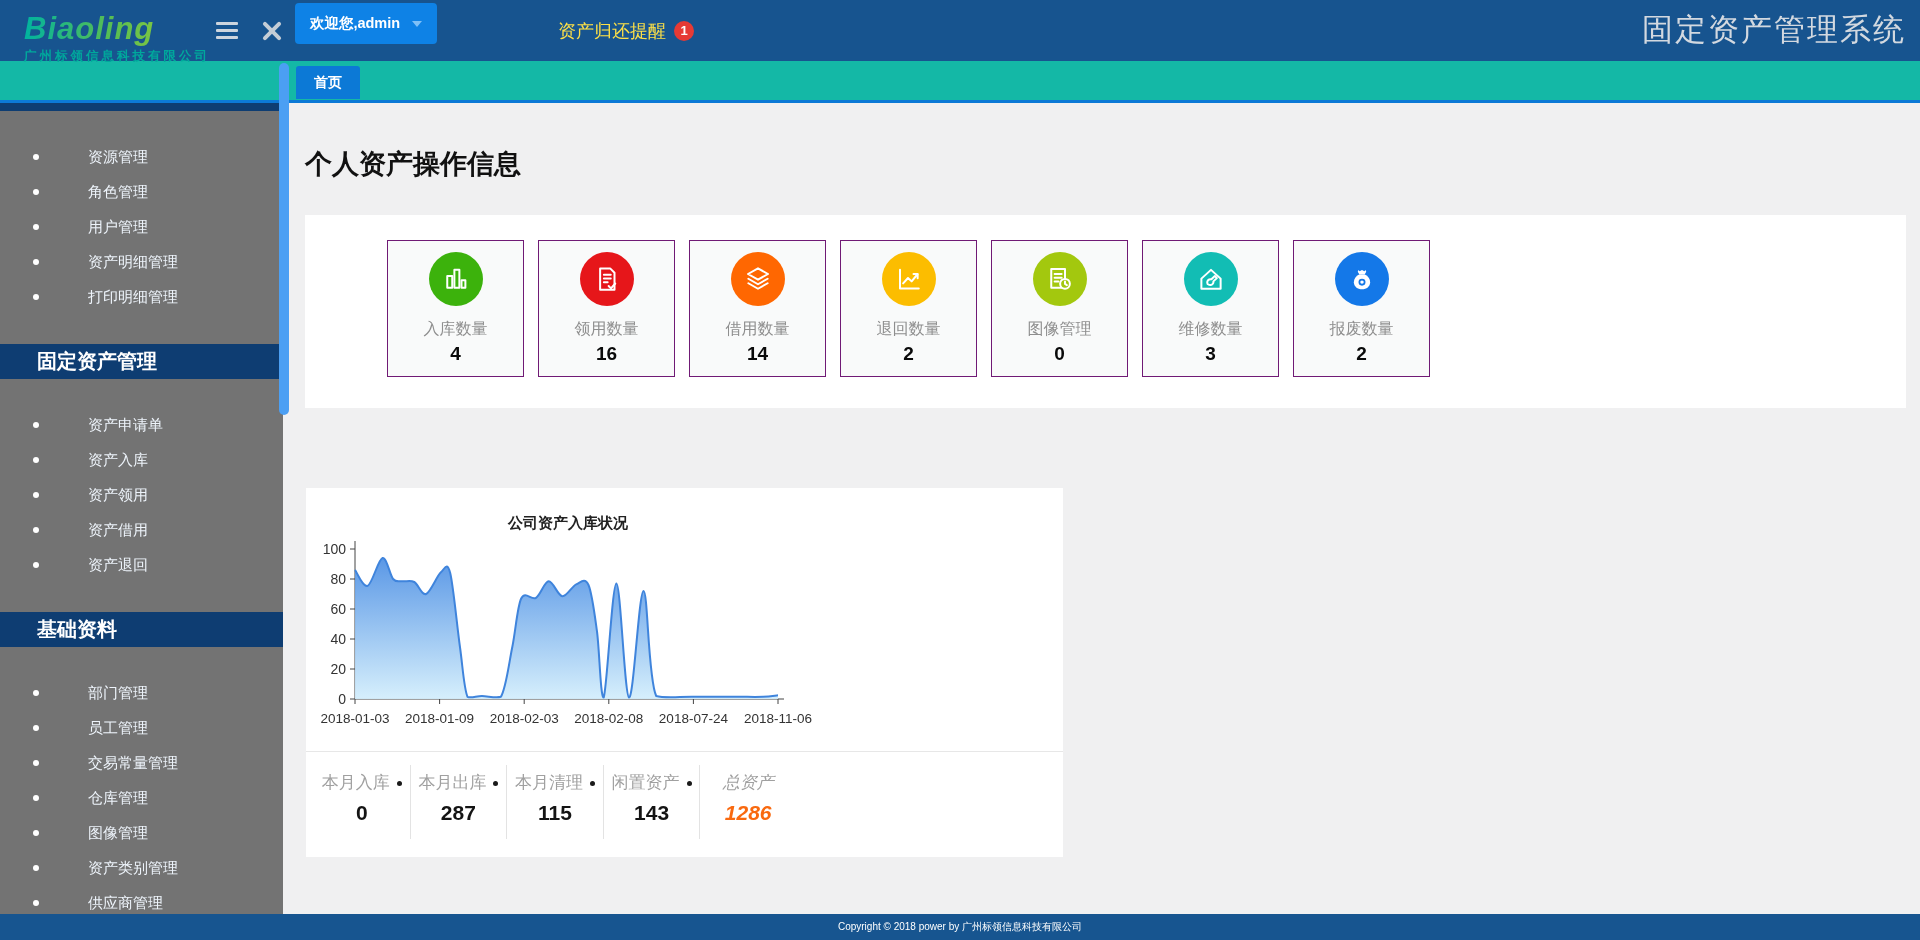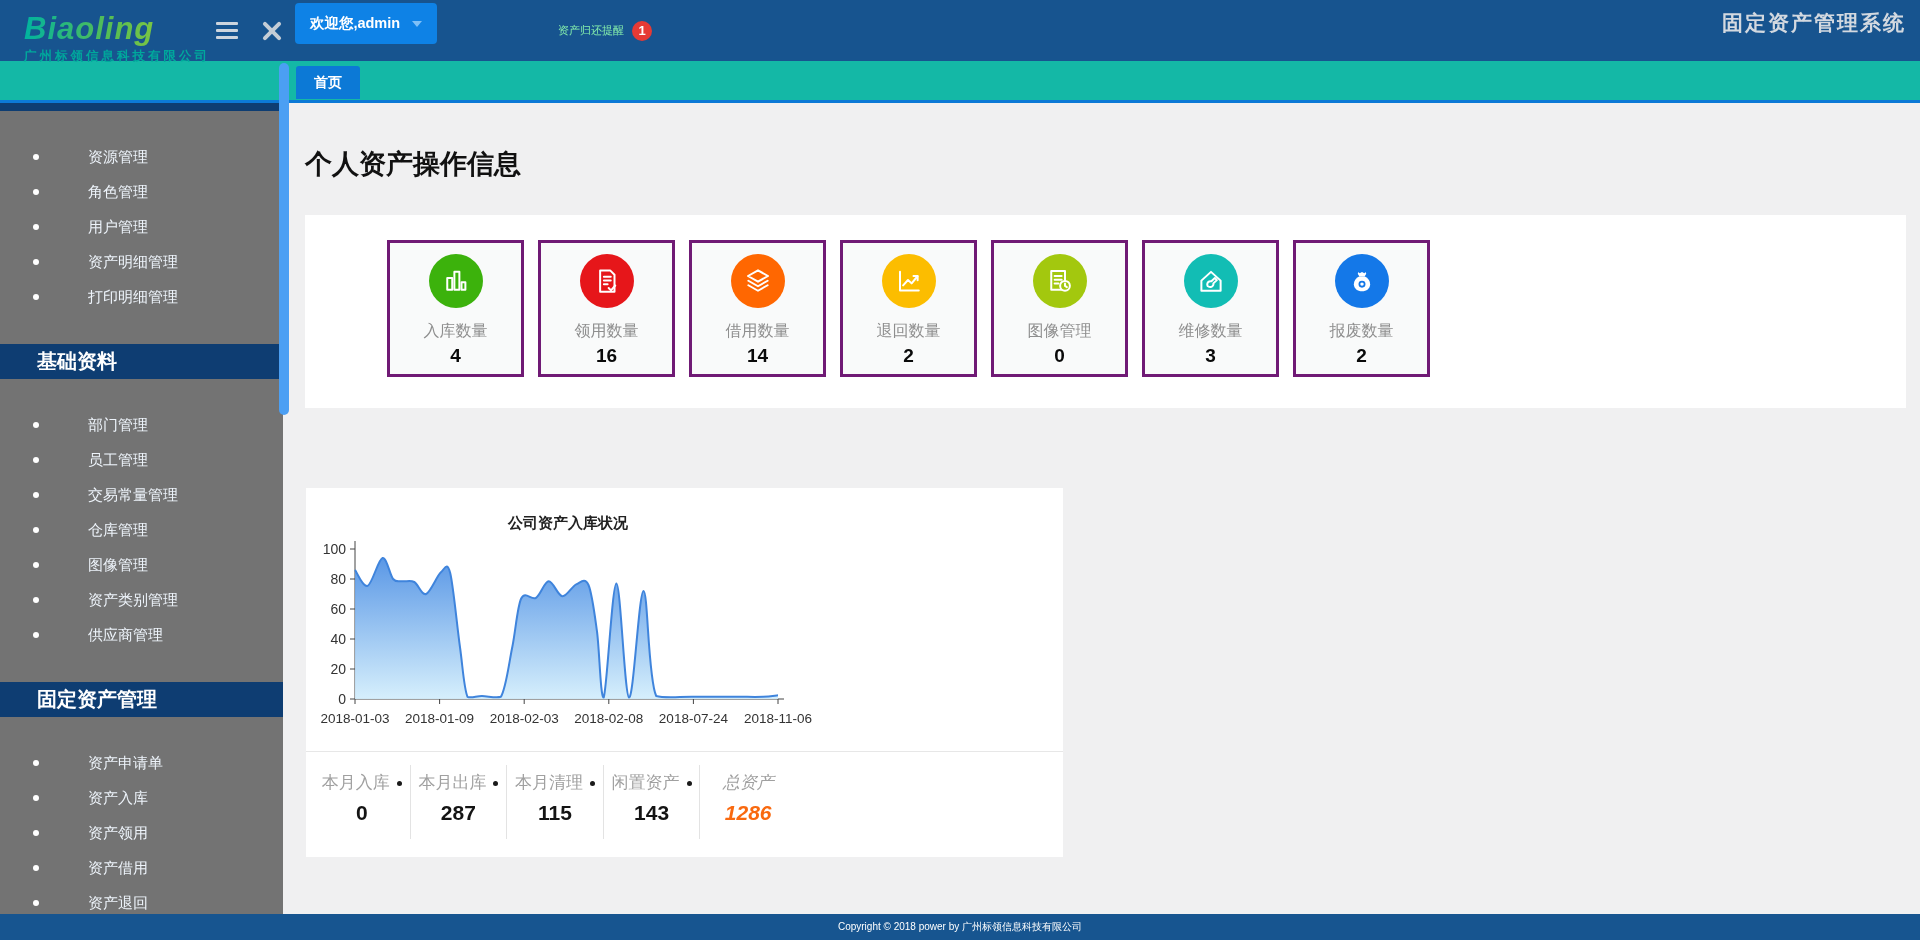--- a/index.html
+++ b/index.html
@@ -28,47 +28,47 @@
   .close-x::before { transform:rotate(45deg); }
   .close-x::after  { transform:rotate(-45deg); }
   .admin-btn {
     position:absolute; left:295px; top:3px; width:142px; height:41px;
     background:#0e82e6; border-radius:4px; cursor:pointer;
     display:flex; align-items:center; justify-content:center; gap:12px;
     color:#fff; font-size:14.5px; font-weight:bold;
   }
   .caret { width:0; height:0; border-left:5px solid transparent; border-right:5px solid transparent; border-top:6px solid #7fc0f7; }
   .reminder { position:absolute; left:558px; top:0; height:61px; display:flex; align-items:center; cursor:pointer; }
-  .reminder-label { color:#86efac; font-size:11px; }
+  .reminder-label { color:#fde047; font-size:18px; }
   .badge {
     margin-left:8px; min-width:20px; height:20px; border-radius:10px; background:#e63a35;
     color:#fff; font-size:13px; font-weight:bold; display:flex; align-items:center; justify-content:center; padding:0 5px;
   }
-  .systitle { position:absolute; right:14px; top:9px; font-size:21px; color:#d3d9e0; letter-spacing:2px;font-weight:bold; }
+  .systitle { position:absolute; right:14px; top:9px; font-size:31px; color:#d3d9e0; letter-spacing:2px; }
   
   .tabbar { position:absolute; left:0; top:61px; width:1920px; height:42px; background:#14b8a6; border-bottom:3px solid #0c79d6; z-index:15; }
   .tab {
     position:absolute; left:296px; top:5px; height:33px; padding:0 18px; border-radius:3px 3px 0 0;
     background:#0c79d6; color:#fff; font-size:14px; font-weight:bold;
     display:flex; align-items:center; cursor:pointer;
   }
   
   .sidebar { position:absolute; left:0; top:62px; width:283px; bottom:26px; background:#737373; overflow:hidden; z-index:10; }
   .sb-section { margin-top:14px; }
   .sb-header { height:35px; line-height:35px; background:#0e3d72; color:#fff; font-size:20px; font-weight:bold; padding-left:37px; cursor:pointer; }
   .sb-items { list-style:none; margin:28px 0 30px 0; }
   .sb-items li { position:relative; height:35px; line-height:35px; padding-left:88px; color:#eef4fb; font-size:15px; cursor:pointer; }
   .sb-items li::before { content:""; position:absolute; left:33px; top:15px; width:6px; height:6px; border-radius:50%; background:#fff; }
   .sb-thumb { position:absolute; left:279px; top:63px; width:10px; height:352px; background:#4b9ff3; border-radius:6px; z-index:30; cursor:pointer; }
   
   .page-heading { position:absolute; left:305px; top:146px; font-size:27px; font-weight:bold; color:#111; z-index:5; }
   .cards-panel { position:absolute; left:305px; top:215px; width:1601px; height:193px; background:#fff; z-index:5; }
   .cards-row { position:absolute; left:82px; top:25px; display:flex; gap:14px; }
   .stat-card {
-    width:137px; height:137px; background:#f9fafa; border:3px solid #701a75;
+    width:137px; height:137px; background:#f9fafa; border:1px solid #701a75;
     display:flex; flex-direction:column; align-items:center;
   }
   .stat-circle { width:54px; height:54px; border-radius:50%; margin-top:11px; display:flex; align-items:center; justify-content:center; }
   .stat-circle svg { width:30px; height:30px; }
   .icon path, .icon rect, .icon circle, .icon polyline {
     fill:none; stroke:#fff; stroke-width:1.6; stroke-linecap:round; stroke-linejoin:round;
   }
   .icon .fw { fill:#fff; stroke:none; }
   .icon .fc { fill:currentColor; stroke:#fff; }
   .icon .sc { stroke:currentColor; fill:#fff; stroke-width:1.4; }
@@ -125,39 +125,39 @@
       <div class="sb-header">系统管理</div>
       <ul class="sb-items">
         <li>资源管理</li>
         <li>角色管理</li>
         <li>用户管理</li>
         <li>资产明细管理</li>
         <li>打印明细管理</li>
       </ul>
     </div>
     <div class="sb-section">
+      <div class="sb-header">固定资产管理</div>
+      <ul class="sb-items">
+        <li>资产申请单</li>
+        <li>资产入库</li>
+        <li>资产领用</li>
+        <li>资产借用</li>
+        <li>资产退回</li>
+      </ul>
+    </div>
+    <div class="sb-section">
       <div class="sb-header">基础资料</div>
       <ul class="sb-items">
         <li>部门管理</li>
         <li>员工管理</li>
         <li>交易常量管理</li>
         <li>仓库管理</li>
         <li>图像管理</li>
         <li>资产类别管理</li>
         <li>供应商管理</li>
-      </ul>
-    </div>
-    <div class="sb-section">
-      <div class="sb-header">固定资产管理</div>
-      <ul class="sb-items">
-        <li>资产申请单</li>
-        <li>资产入库</li>
-        <li>资产领用</li>
-        <li>资产借用</li>
-        <li>资产退回</li>
       </ul>
     </div>
   </aside>
 <div class="sb-thumb"></div>
 
 <h1 class="page-heading">个人资产操作信息</h1>
 
 <section class="cards-panel">
   <div class="cards-row" id="cards">
       <div class="stat-card">

